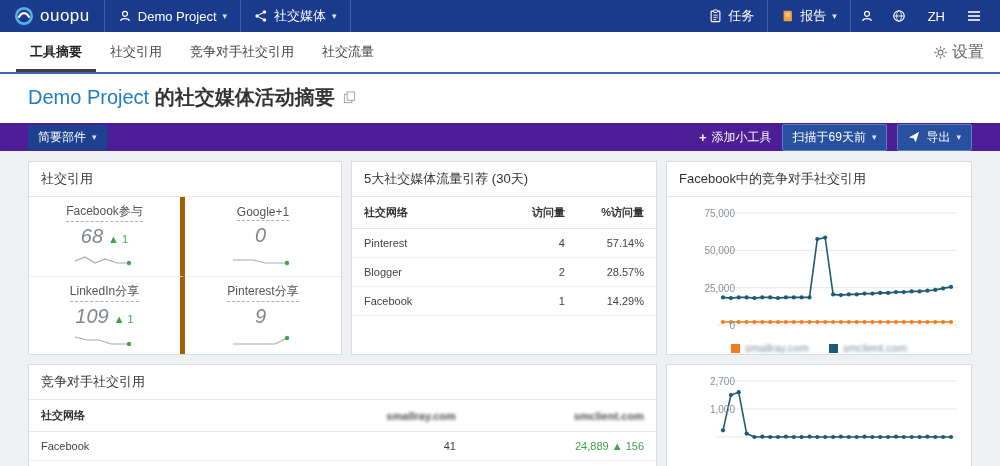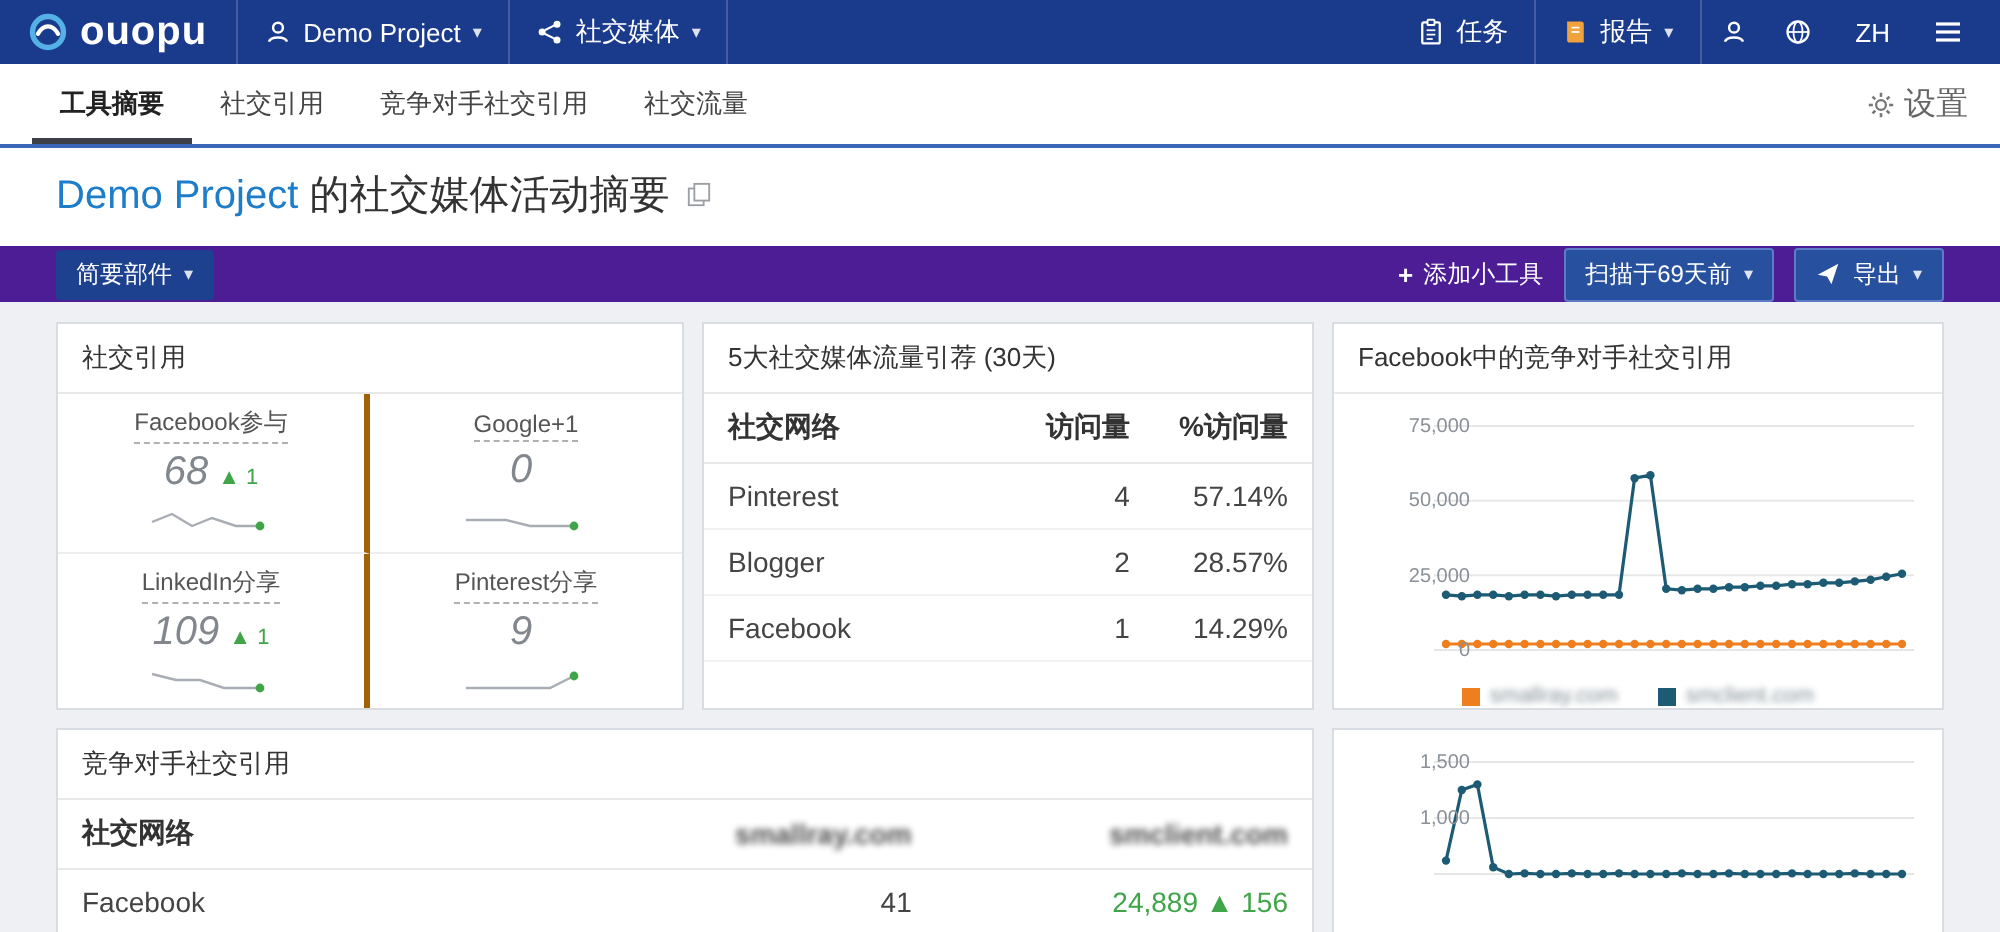--- a/index.html
+++ b/index.html
@@ -2,64 +2,64 @@
 <html><head>
 <meta charset="utf-8">
 <style>
   * { box-sizing: border-box; margin: 0; padding: 0; }
   body { font-family: "Liberation Sans", sans-serif; background:#dfe3e8; }
   .app { width:1000px; height:466px; overflow:hidden; background:#eef0f4; position:relative; }
 
   
   .topbar { height:32px; background:#1a3a8c; color:#fff; display:flex; align-items:center; padding:0 10px; }
   .logo { display:flex; align-items:center; gap:6px; padding:0 14px 0 4px; cursor:pointer; }
-  .logo-text { font-size:20px; font-weight:bold; letter-spacing:.5px; }
+  .logo-text { font-size:17px; font-weight:normal; letter-spacing:.5px; }
   .tb-sep { width:1px; height:32px; background:rgba(255,255,255,.18); }
   .tb-item { display:flex; align-items:center; gap:6px; padding:0 13px; height:32px; font-size:13px; cursor:pointer; color:#fff; }
   .tb-item.icon-only { padding:0 9px; }
   .caret { font-size:9px; opacity:.85; }
   .tb-right { margin-left:auto; display:flex; align-items:center; }
 
   
   .tabbar { height:42px; background:#fff; display:flex; align-items:stretch; padding:0 16px; border-bottom:2px solid #3a67b8; }
   .tab { display:flex; align-items:center; padding:16px 14px; font-size:13px; color:#444; cursor:pointer; }
   .tab.active { font-weight:bold; color:#222; box-shadow:inset 0 -3px 0 #3c4046; }
   .tab-right { margin-left:auto; display:flex; align-items:center; gap:5px; color:#666; font-size:16px; cursor:pointer; }
 
   
   .heading { background:#fff; padding:10px 28px 12px; font-size:20px; display:flex; align-items:center; gap:8px; }
   .heading .proj { color:#1e7dc8; }
-  .heading .suffix { color:#333; }
+  .heading .suffix { color:#333;font-weight:bold; }
 
   
   .bluebar { height:28px; background:#4c1d95; display:flex; align-items:center; padding:0 28px; }
   .bb-btn { display:flex; align-items:center; gap:6px; background:#1d418f; color:#fff; font-size:12px; padding:4px 10px; border-radius:2px; cursor:pointer; }
   .bb-right { margin-left:auto; display:flex; align-items:center; gap:10px; }
   .bb-link { display:flex; align-items:center; gap:5px; color:#fff; font-size:12px; cursor:pointer; }
   .bb-link .plus { font-weight:bold; font-size:13px; }
   .bb-btn.outline { background:#27509e; border:1px solid #5d7cc5; }
 
   
   .content { padding:10px 28px; display:grid; grid-template-columns:314px 306px 306px; grid-template-rows:194px 220px; gap:9px; }
   .card { background:#fff; border:1px solid #d9dce1; display:flex; flex-direction:column; overflow:hidden; }
   .card-h { padding:8px 12px; font-size:13px; color:#333; border-bottom:1px solid #e8e8e8; flex:0 0 auto; }
   .span2 { grid-column:1 / 3; }
 
   
   .metrics { flex:1; display:grid; grid-template-columns:1fr 1fr; }
   .metric { display:flex; flex-direction:column; align-items:center; justify-content:center; gap:3px; padding:6px; }
-  .metric.bR { border-right:3px solid #a16207; } .metric.bB { border-bottom:1px solid #eee; }
+  .metric.bR { border-right:5px solid #a16207; } .metric.bB { border-bottom:1px solid #eee; }
   .m-label { font-size:12px; color:#555; border-bottom:1px dashed #b0b0b0; padding-bottom:1px; }
   .m-valrow { display:flex; align-items:baseline; gap:5px; }
   .m-value { font-size:20px; color:#82878d;font-style:italic; }
   .m-delta { font-size:11px; color:#3fa548; }
   .spark { margin-top:1px; }
 
   
-  table { width:100%; border-collapse:collapse; font-size:14px; color:#333; }
+  table { width:100%; border-collapse:collapse; font-size:11px; color:#333; }
   th { text-align:left; padding:8px 12px; font-weight:bold; color:#333; border-bottom:1px solid #e8e8e8; }
   td { padding:8px 12px; border-bottom:1px solid #f1f1f1; color:#444; }
   .num { text-align:right; }
   .up { color:#3fa548; }
   .blur { filter:blur(1.6px); opacity:.85; }
 
   
   .chart-body { flex:1; position:relative; padding:6px 8px 0 0; }
   .yl { position:absolute; left:0; width:68px; text-align:right; font-size:10px; color:#8a9097; }
   .chart-svg { display:block; margin-left:50px; }
@@ -426,21 +426,21 @@
               
               
             </td>
           </tr>
         </tbody>
       </table>
     </section>
 
     <section class="card">
       <div class="chart-body">
-        <span class="yl gp-t0">1,500</span>
+        <span class="yl gp-t0">2,700</span>
         <span class="yl gp-t1">1,000</span>
 
         <svg id="gpChart" class="chart-svg" width="240" height="150">
             <line x1="0" x2="240" y1="10" y2="10" stroke="#e7e7e7" stroke-width="1"></line>
             <line x1="0" x2="240" y1="38" y2="38" stroke="#e7e7e7" stroke-width="1"></line>
             <line x1="0" x2="240" y1="66" y2="66" stroke="#e7e7e7" stroke-width="1"></line>
             <polyline points="6.0,59.3 13.9,24.0 21.7,21.2 29.6,62.6 37.4,66.0 45.3,65.7 53.2,66.0 61.0,66.0 68.9,65.7 76.8,66.0 84.6,66.0 92.5,65.7 100.3,66.0 108.2,66.0 116.1,66.0 123.9,65.7 131.8,66.0 139.7,66.0 147.5,65.7 155.4,66.0 163.2,66.0 171.1,66.0 179.0,65.7 186.8,66.0 194.7,66.0 202.6,66.0 210.4,65.7 218.3,66.0 226.1,66.0 234.0,66.0" fill="none" stroke="#1d5a73" stroke-width="1.6"></polyline>
             <circle cx="6.0" cy="59.3" r="2.1" fill="#1d5a73"></circle>
             <circle cx="13.9" cy="24.0" r="2.1" fill="#1d5a73"></circle>
             <circle cx="21.7" cy="21.2" r="2.1" fill="#1d5a73"></circle>

